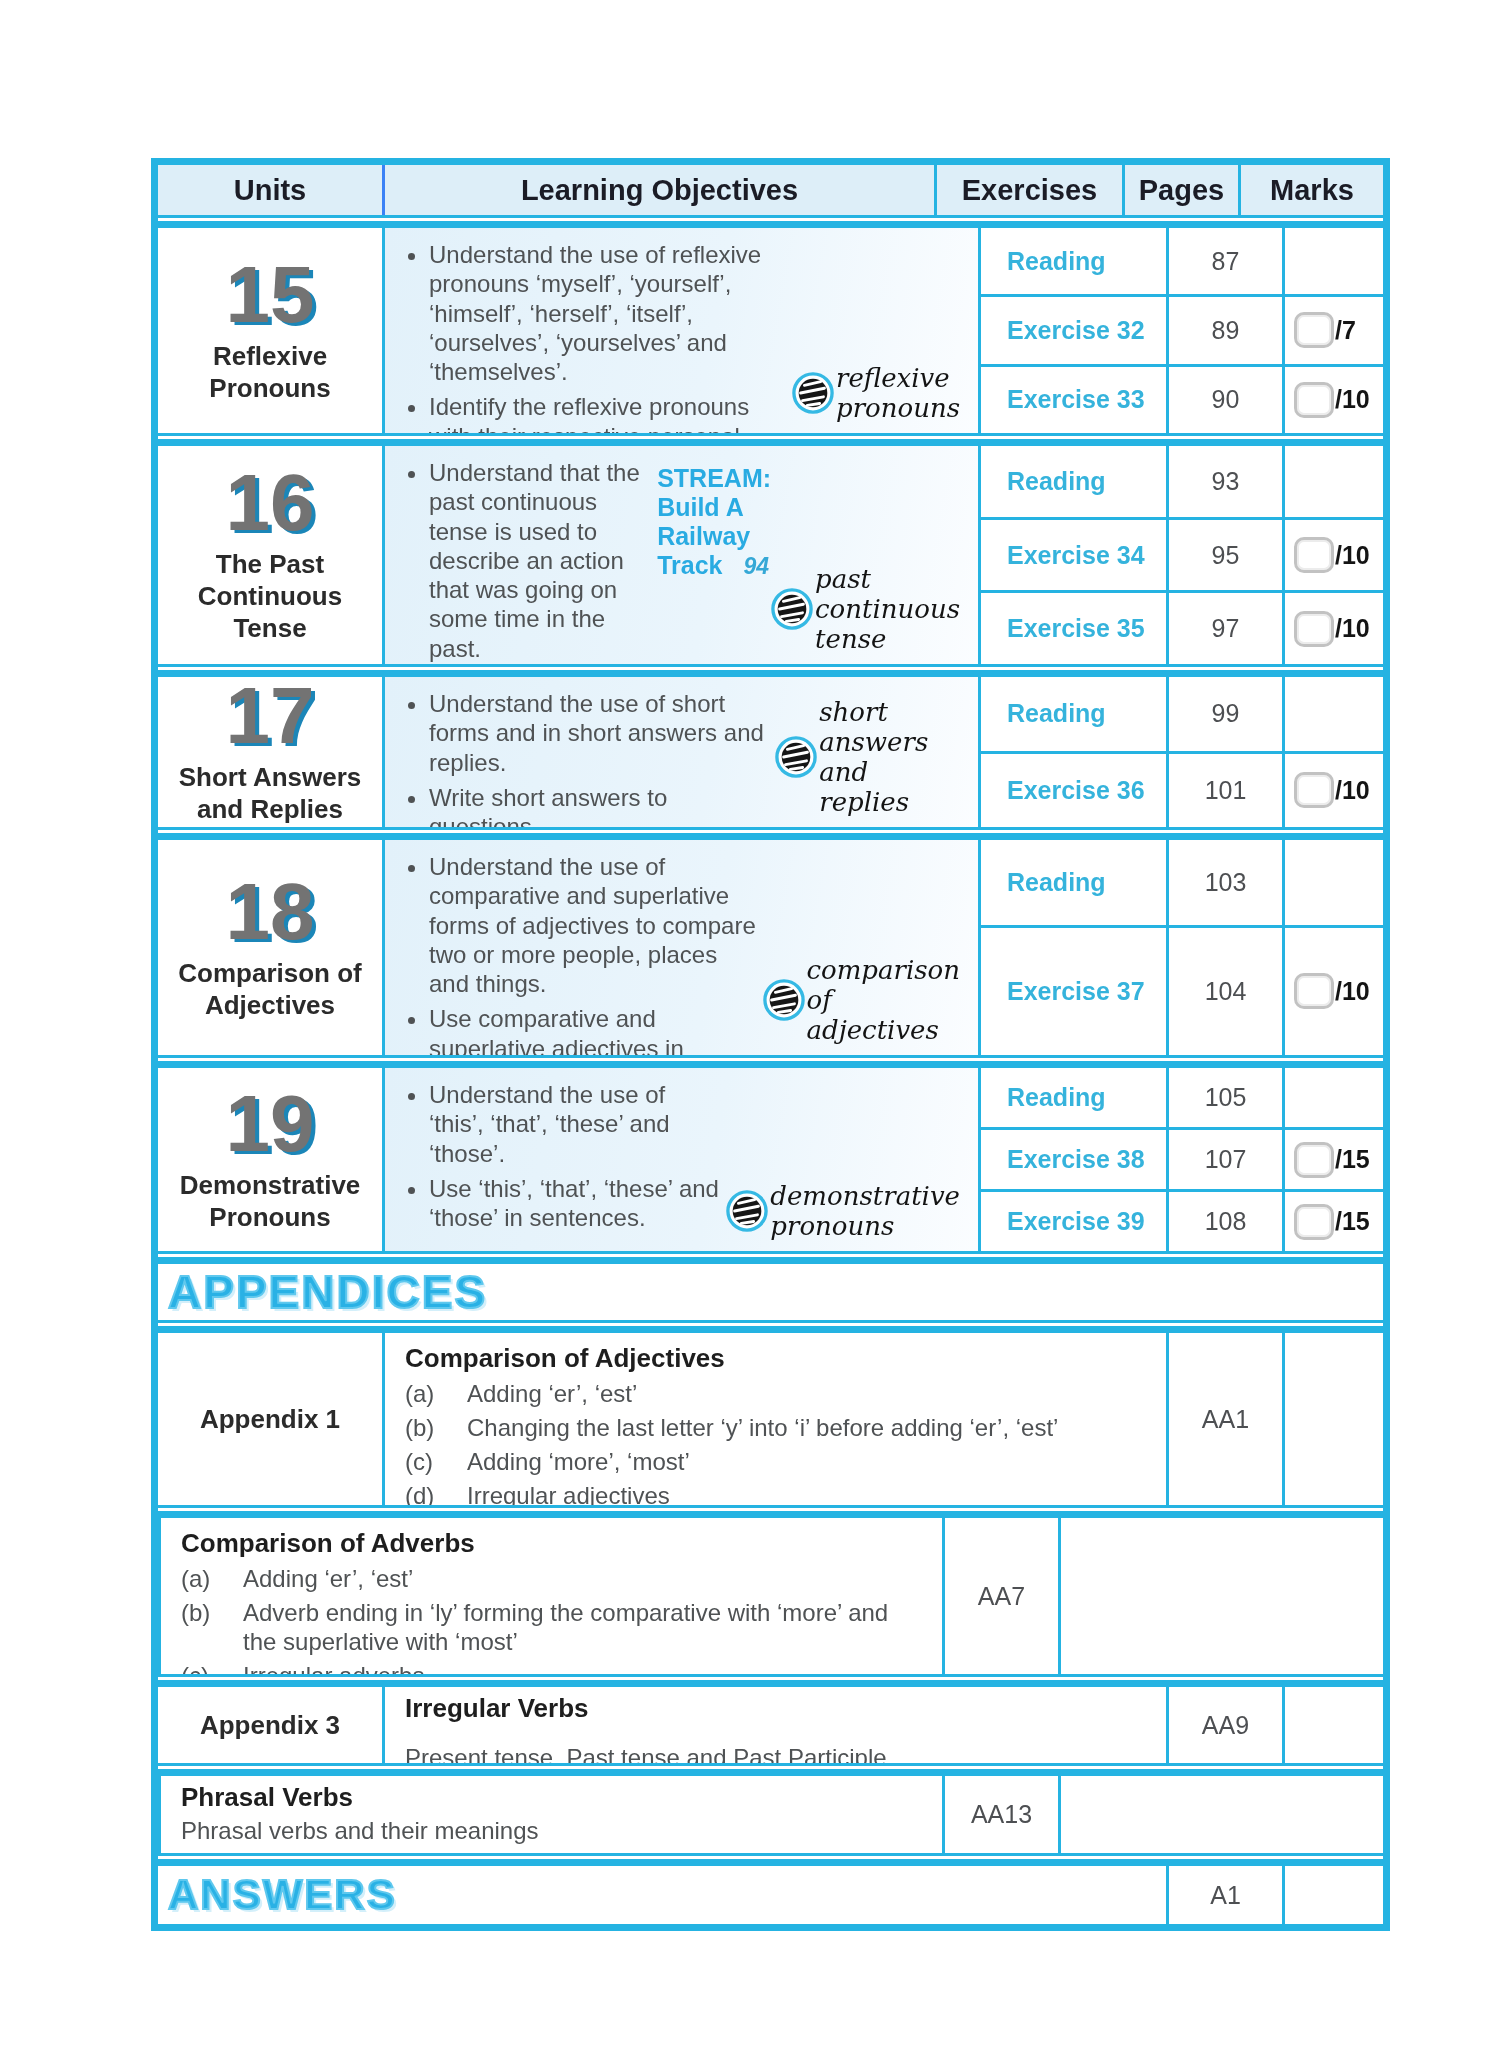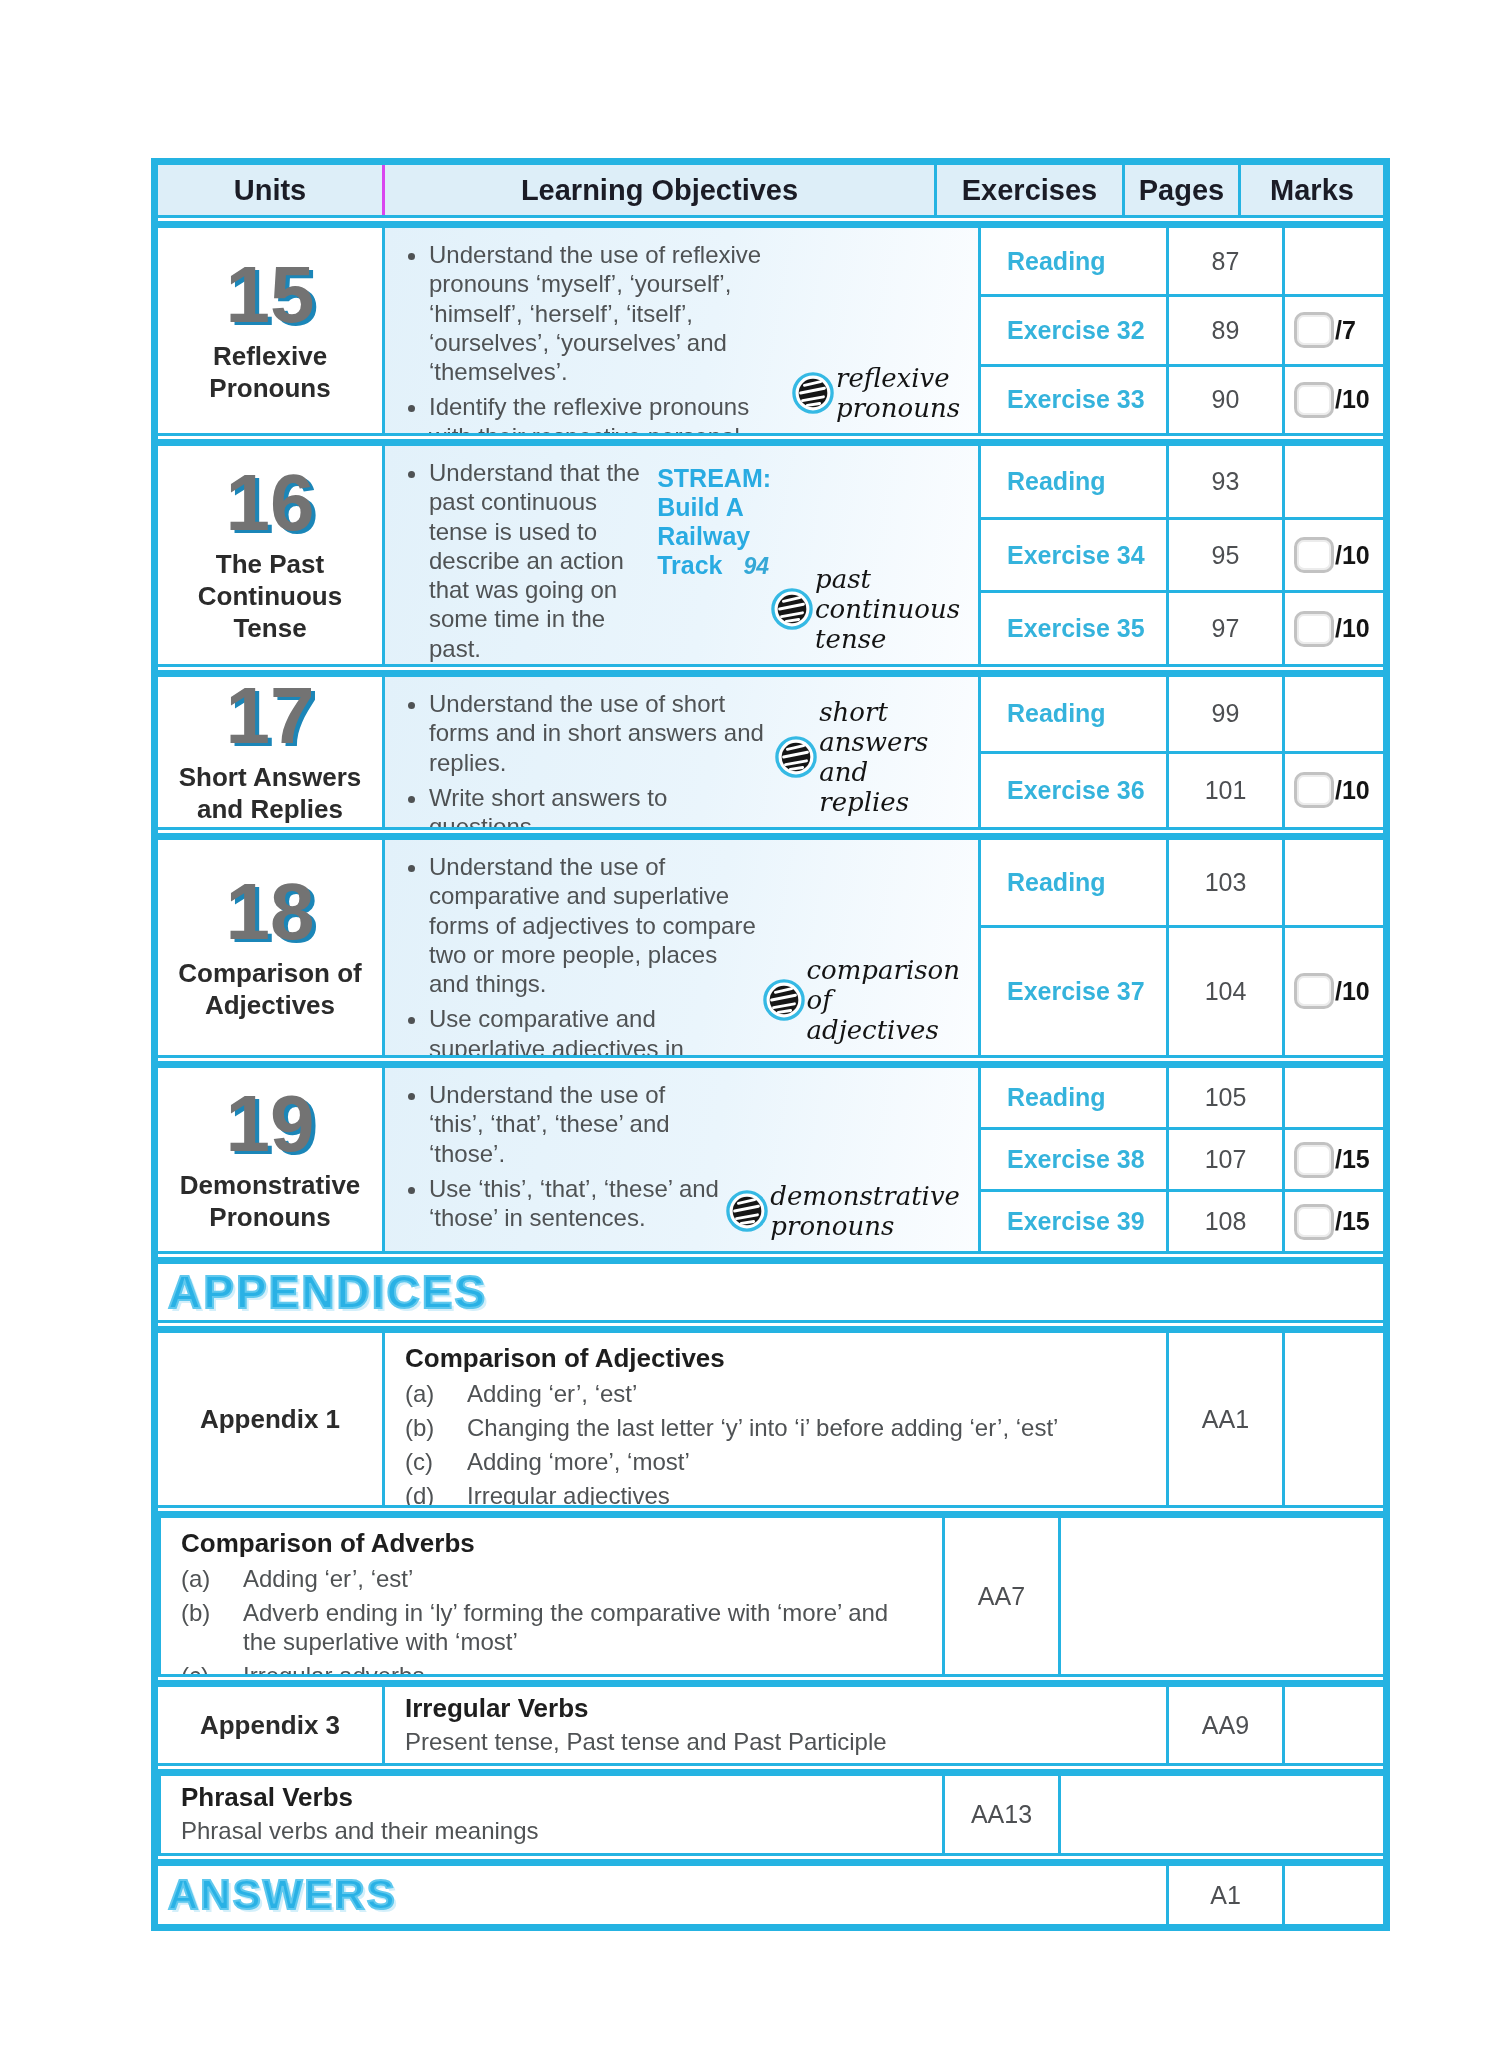--- a/index.html
+++ b/index.html
@@ -19,21 +19,21 @@
   }
   .sep { height: 13px; background: linear-gradient(#25b3e2 0 3px, #ffffff 3px 6px, #25b3e2 6px 13px); }
 
   
   .hdr { display: flex; height: 50px; background: #ddeef8; }
   .hdr > div {
     display:flex; align-items:center; justify-content:center;
     font-weight: bold; font-size: 29px; color: #1b1c26;
   }
   .h-units { width: 224px; }
-  .h-lo    { width: 552px; border-left: 3px solid #d946ef; }
+  .h-lo    { width: 552px; border-left: 3px solid #3b82f6; }
   .h-ex    { width: 188px; border-left: 3px solid #25b3e2; }
   .h-pg    { width: 116px; border-left: 3px solid #25b3e2; }
   .h-mk    { flex: 1;      border-left: 3px solid #25b3e2; }
 
   
   .block { display: flex; background:#fff; }
   .c-units {
     width: 224px; display: flex; flex-direction: column;
     align-items: center; justify-content: center; padding: 6px 4px;
   }
@@ -434,21 +434,21 @@
         </div>
       </div>
       <div class="cell-page">AA7</div>
       <div class="apx-mk"></div>
     </section>
     <div class="sep"></div>
 
     <section class="apx" style="height:76px">
       <div class="apx-label">Appendix 3</div>
       <div class="apx-body" style="padding-top:6px">
-        <div class="apx-heading" style="margin-bottom:4px">Irregular Verbs</div>
+        <div class="apx-heading" style="margin-bottom:20px">Irregular Verbs</div>
         <div class="apx-sub">Present tense, Past tense and Past Participle</div>
       </div>
       <div class="cell-page">AA9</div>
       <div class="apx-mk"></div>
     </section>
     <div class="sep"></div>
 
     <section class="apx" style="height:77px">
       <div class="apx-body" style="padding-top:6px">
         <div class="apx-heading" style="margin-bottom:4px">Phrasal Verbs</div>

